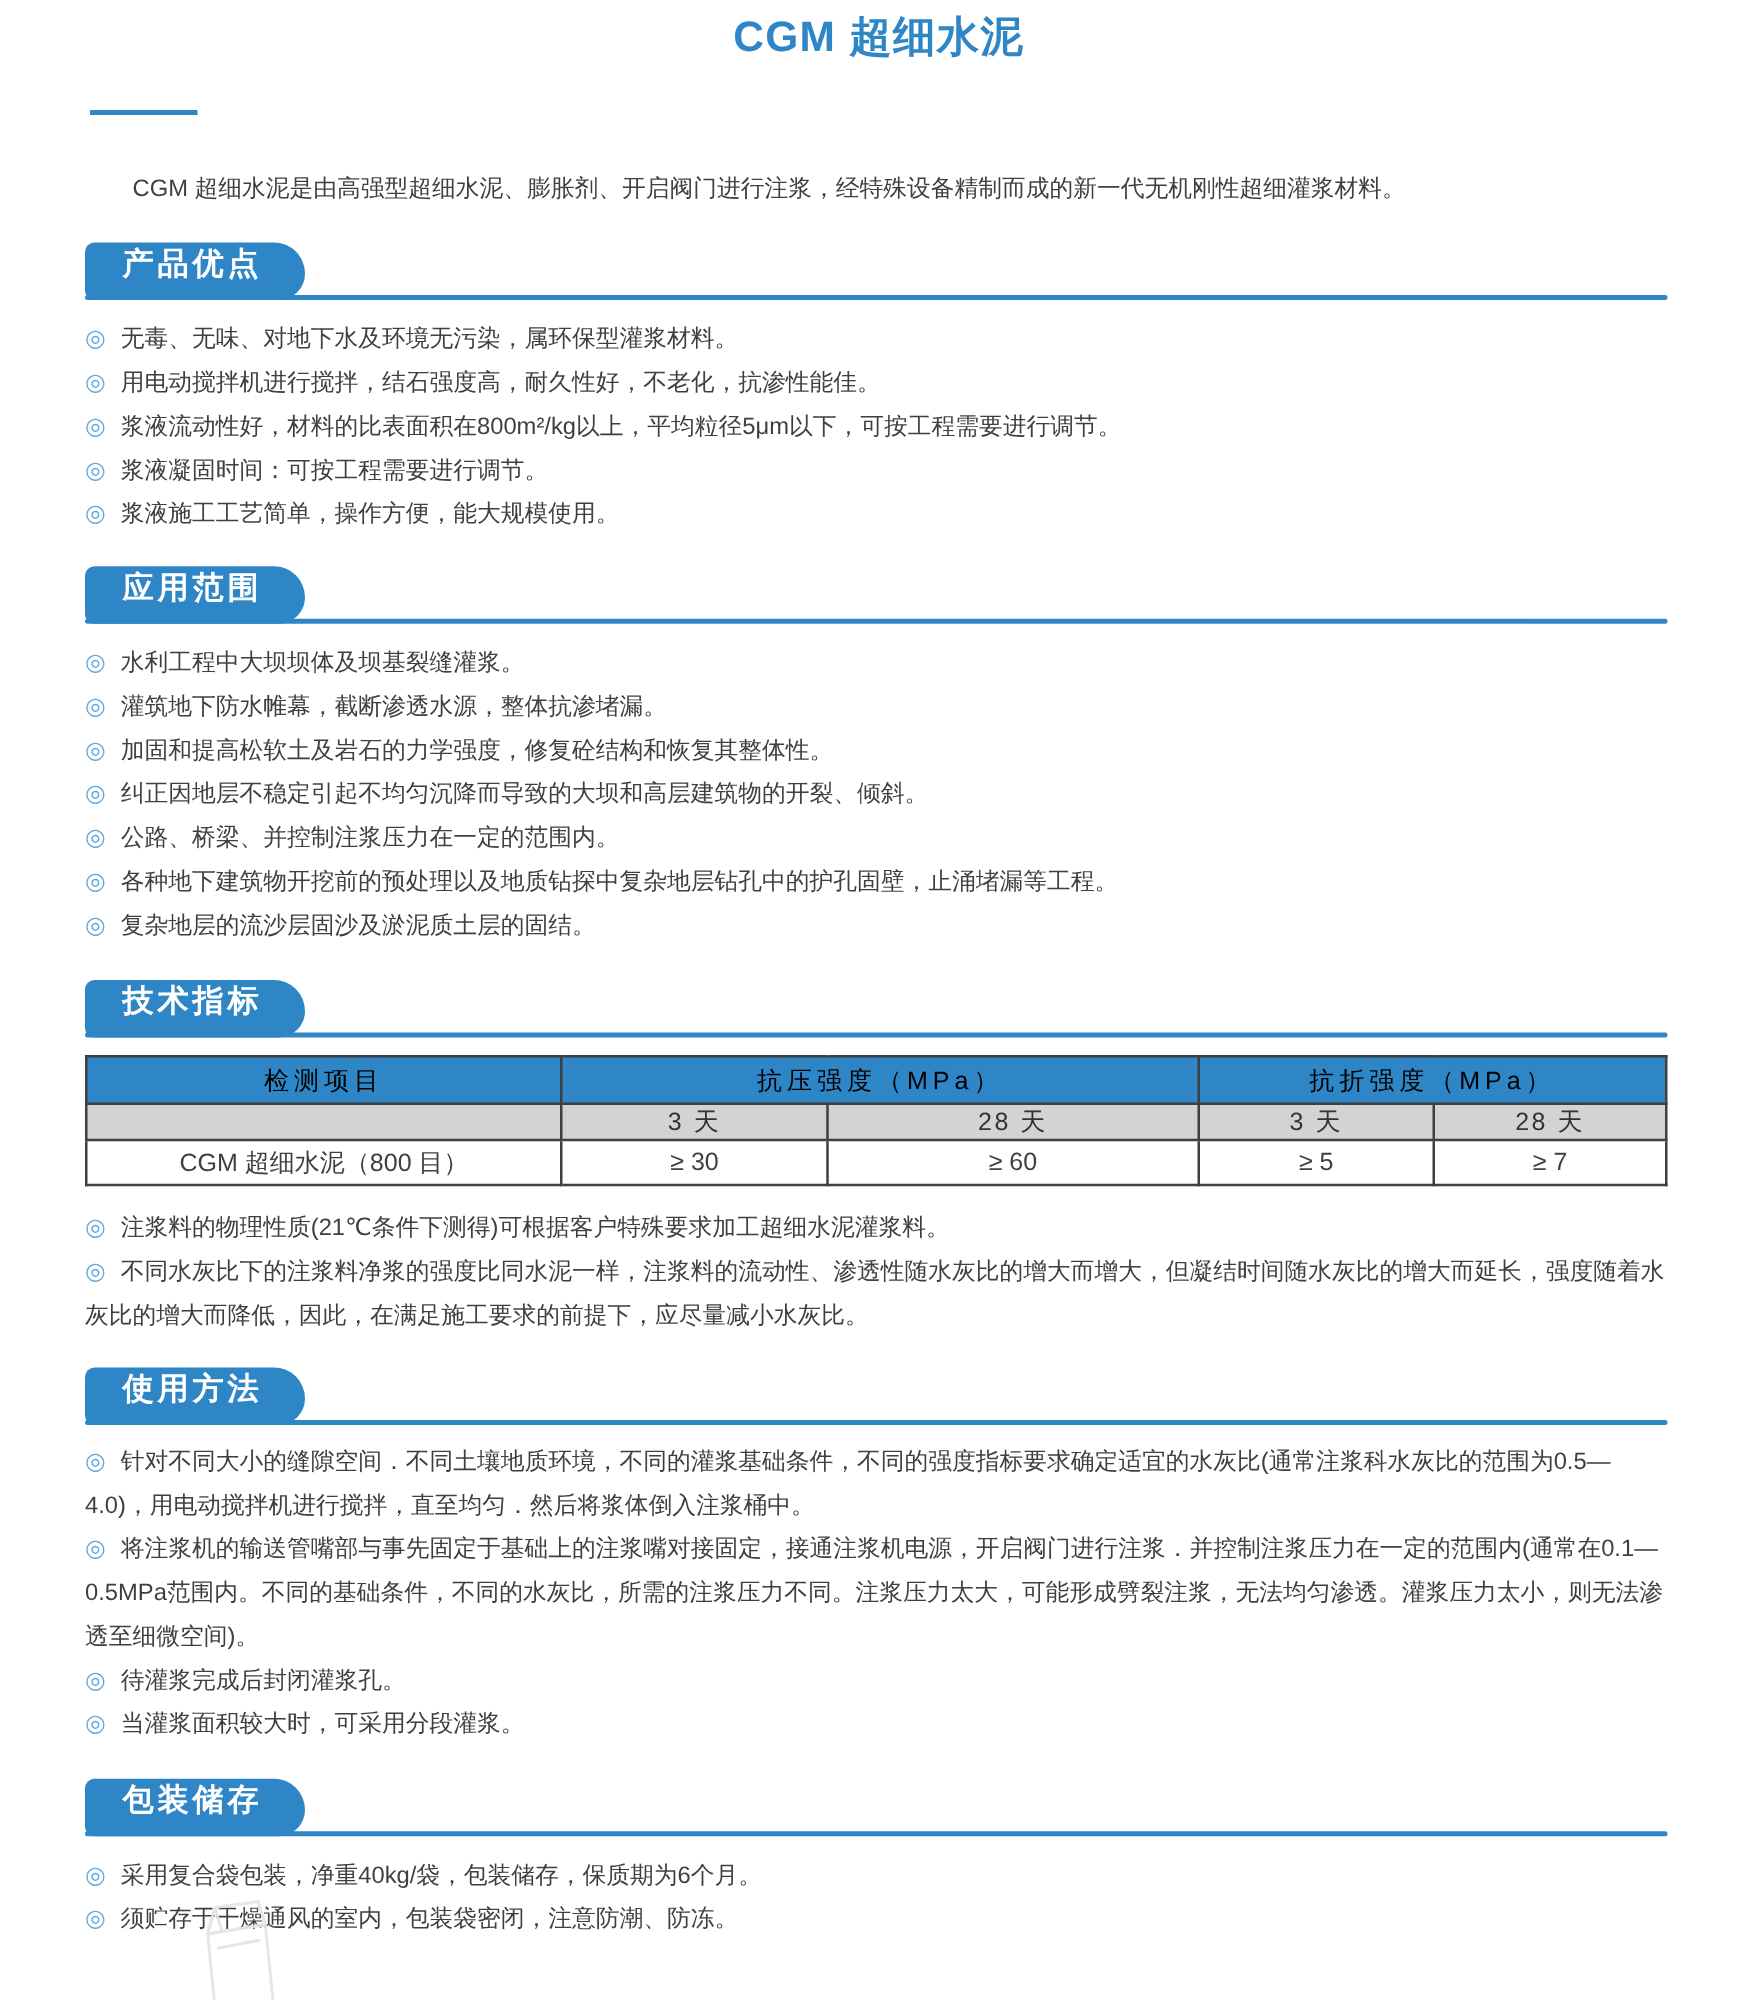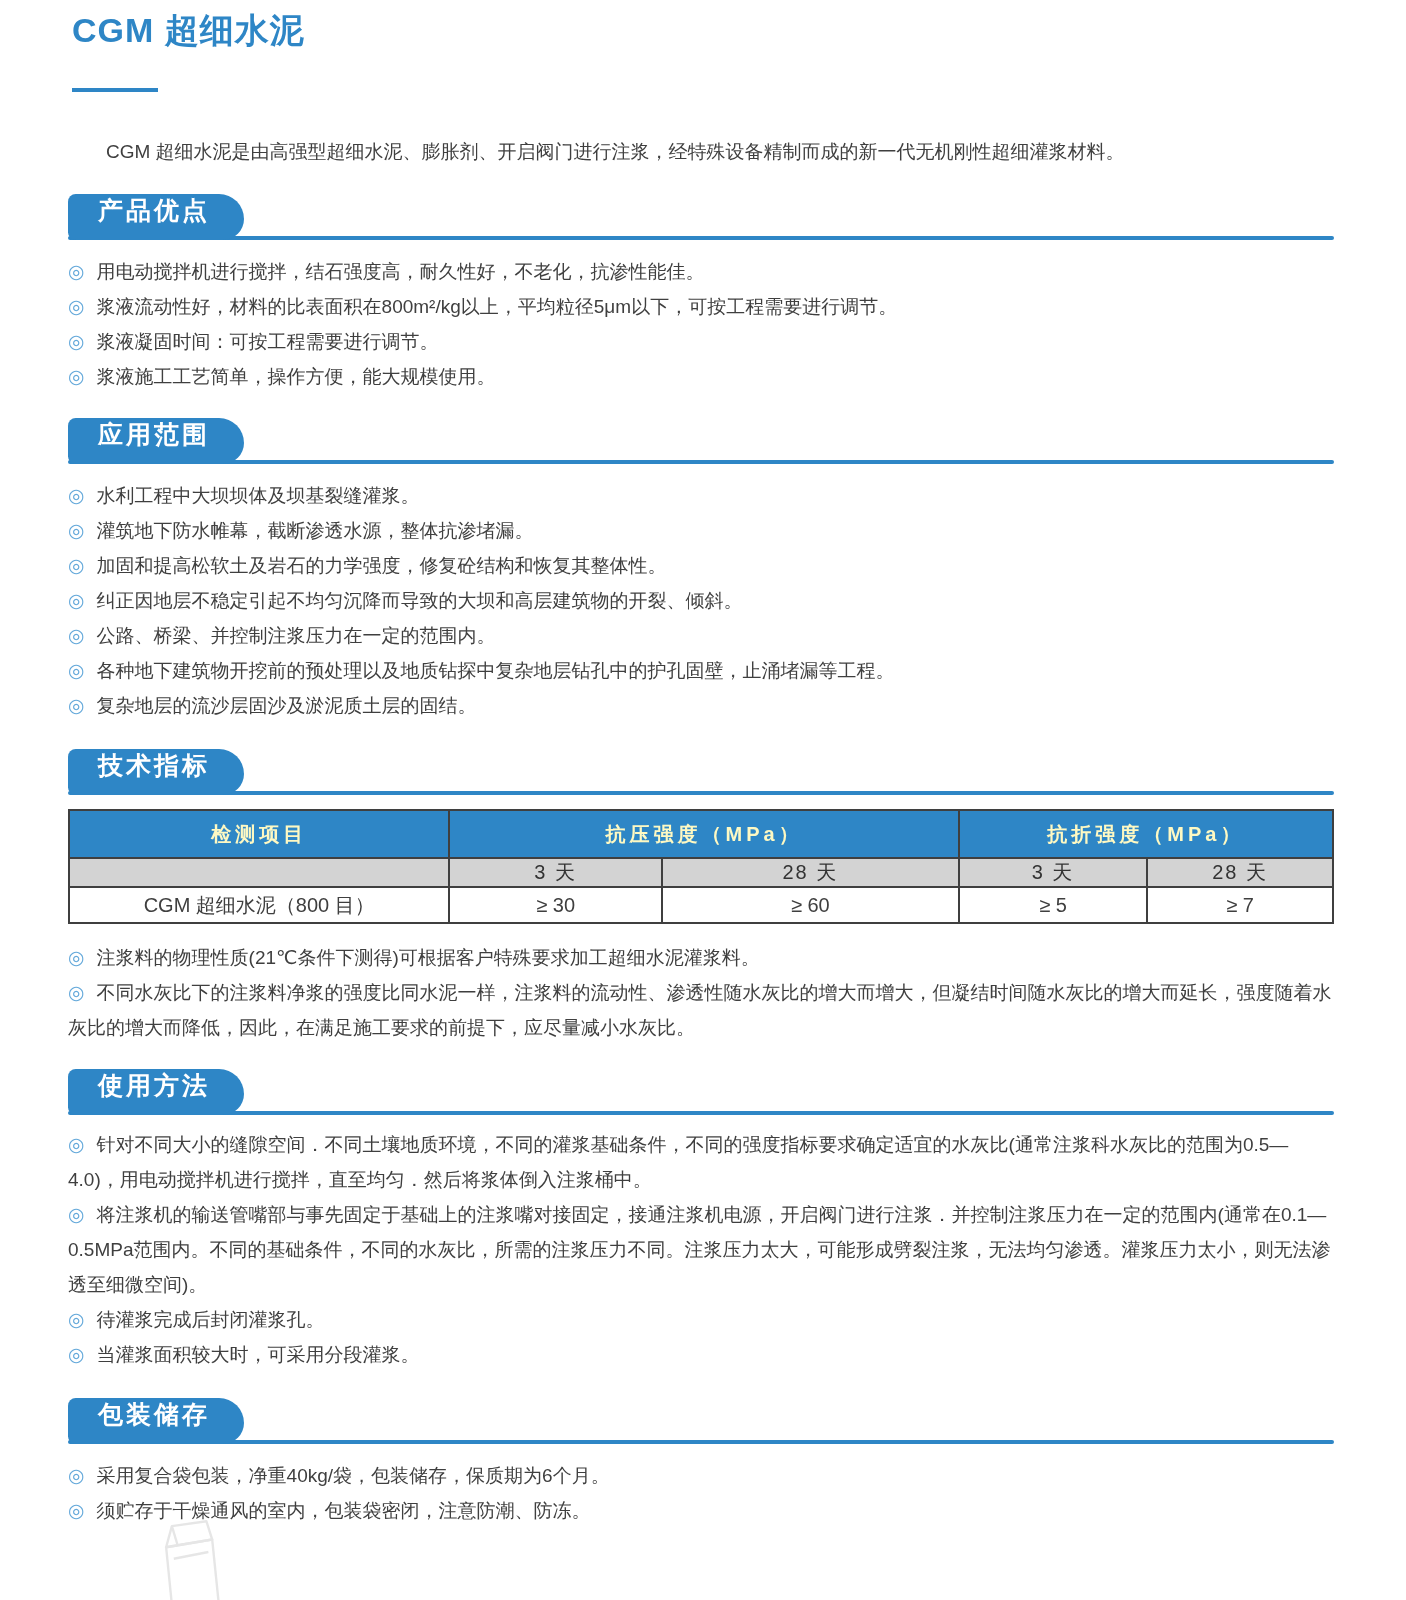--- a/index.html
+++ b/index.html
@@ -24,20 +24,21 @@
     padding:8px 72px 0 68px;
     overflow:hidden;
   }
   
   .doc-title{
     margin-left:4px;
     font-size:34px;font-weight:bold;
     color:var(--accent);
     line-height:1.3;
     letter-spacing:1px;
+    text-align:center;
   }
   .title-dash{
     margin:36px 0 0 4px;
     width:86px;height:4px;
     background:var(--accent);
   }
   .intro{
     margin-top:46px;
     font-size:19px;line-height:28px;
     text-indent:2em;
@@ -80,24 +81,23 @@
     table-layout:fixed;
   }
   table.tech th,table.tech td{
     border:2px solid var(--table-border);
     text-align:center;vertical-align:middle;
     font-weight:normal;
     font-size:20px;
   }
   table.tech tr.hdr th{
     background:var(--table-header-bg);
-    color:#fef9c3;
-    height:48px;
+    color:#000000;
+    height:38px;
     letter-spacing:4px;
-    font-weight:bold;
   }
   table.tech tr.sub td{
     background:var(--table-subheader-bg);
     color:#333333;
     height:20px;
     letter-spacing:2px;
   }
   table.tech tr.data td{
     background:#ffffff;
     height:36px;
@@ -121,20 +121,23 @@
   <p class="intro">CGM 超细水泥是由高强型超细水泥、膨胀剂、开启阀门进行注浆，经特殊设备精制而成的新一代无机刚性超细灌浆材料。</p>
 
   <div class="section-head mt-a">
     <div class="section-rule"></div>
     <div class="section-tab">
       <span>产品优点</span>
     </div>
   </div>
   <ul class="bullets">
 
+      <li>
+        <span class="ring">◎</span><span>无毒、无味、对地下水及环境无污染，属环保型灌浆材料。</span>
+      </li>
 
       <li>
         <span class="ring">◎</span><span>用电动搅拌机进行搅拌，结石强度高，耐久性好，不老化，抗渗性能佳。</span>
       </li>
 
       <li>
         <span class="ring">◎</span><span>浆液流动性好，材料的比表面积在800m²/kg以上，平均粒径5μm以下，可按工程需要进行调节。</span>
       </li>
 
       <li>

